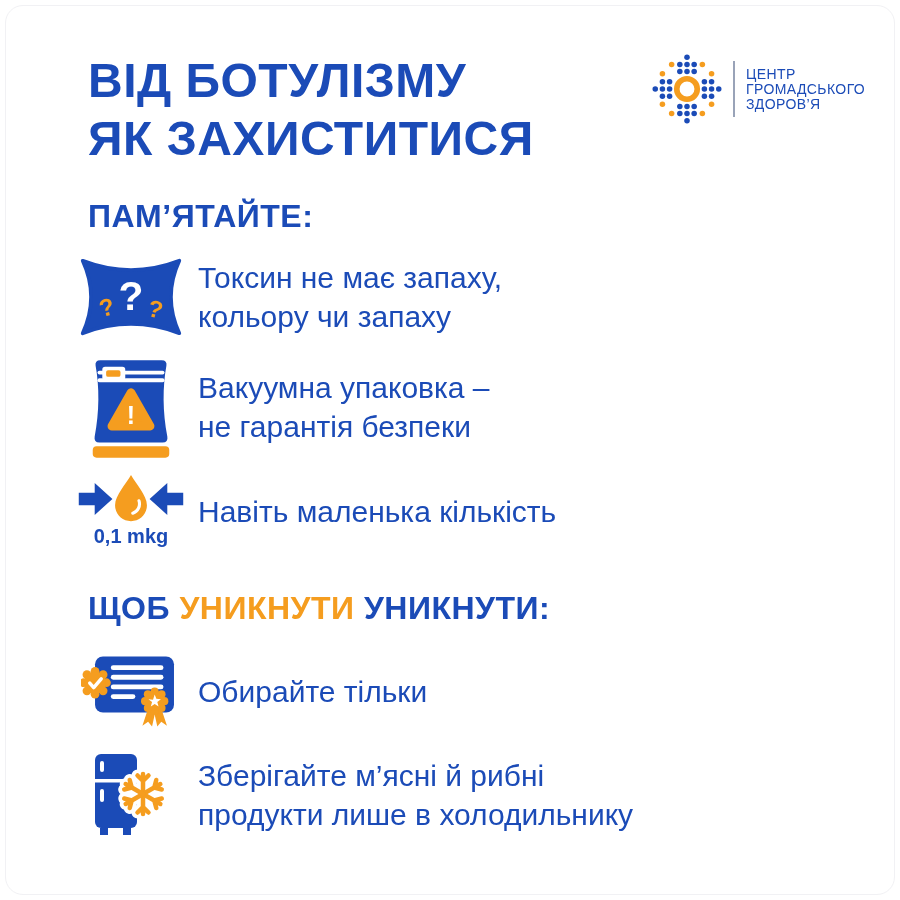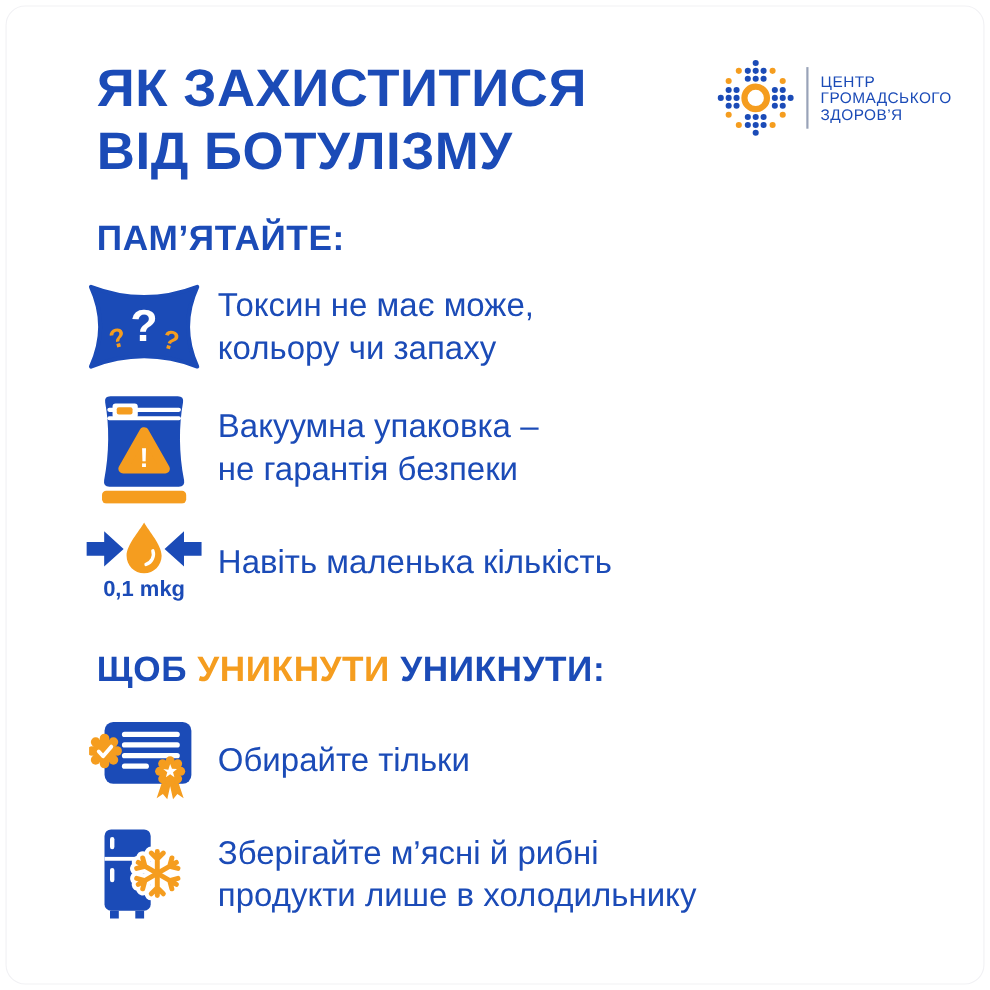--- a/index.html
+++ b/index.html
@@ -21,22 +21,22 @@
   .r4{top:642px;height:98px;} .r5{top:746px;height:98px;align-items:center;}
   .drop-caption{color:#1B4BB7;font-size:20px;font-weight:700;margin-top:1px;text-align:left;}
   svg{display:block;}
 </style>
 </head>
 <body>
 
 <div class="card"></div>
 
 <div class="title">
+  <div>ВІД БОТУЛІЗМУ</div>
   <div>ЯК ЗАХИСТИТИСЯ</div>
-  <div>ВІД БОТУЛІЗМУ</div>
 </div>
 
 <div class="logo">
   <svg width="86" height="86" viewBox="-42 -42 84 84">
     <defs>
       <g id="arm" fill="#1B4BB7">
         <circle cx="0" cy="-31" r="2.7"></circle>
         <circle cx="-7" cy="-24" r="2.7"></circle>
           <circle cx="0" cy="-24" r="2.7"></circle>
           <circle cx="7" cy="-24" r="2.7"></circle>
@@ -68,21 +68,21 @@
 <div class="item r1">
   <div class="icon-box">
     <svg width="104" height="80" viewBox="0 0 112 86">
       <path d="M4,4 Q56,24 108,4 Q90,43 108,82 Q56,62 4,82 Q22,43 4,4 Z" fill="#1B4BB7" stroke="#1B4BB7" stroke-width="4" stroke-linejoin="round"></path>
       <text x="30" y="63" font-size="26" font-weight="bold" fill="#F59D1F" text-anchor="middle" transform="rotate(-14 30 55)">?</text>
       <text x="82" y="65" font-size="26" font-weight="bold" fill="#F59D1F" text-anchor="middle" transform="rotate(14 82 57)">?</text>
       <text x="56" y="57" font-size="44" font-weight="bold" fill="#ffffff" text-anchor="middle">?</text>
     </svg>
   </div>
   <div class="item-text">
-    <div>Токсин не має може,</div>
+    <div>Токсин не має запаху,</div>
     <div>кольору чи запаху</div>
   </div>
 </div>
 
 <div class="item r2">
   <div class="icon-box">
     <svg width="88" height="102" viewBox="0 0 92 106">
       <path d="M14,4 H78 Q84,4 83,10 C79,32 79,58 84,84 Q85,90 79,90 H13 Q7,90 8,84 C13,58 13,32 9,10 Q8,4 14,4 Z" fill="#1B4BB7"></path>
       <rect x="11" y="15" width="70" height="4" rx="2" fill="#ffffff"></rect>
       <rect x="11" y="23" width="70" height="4" rx="2" fill="#ffffff"></rect>

